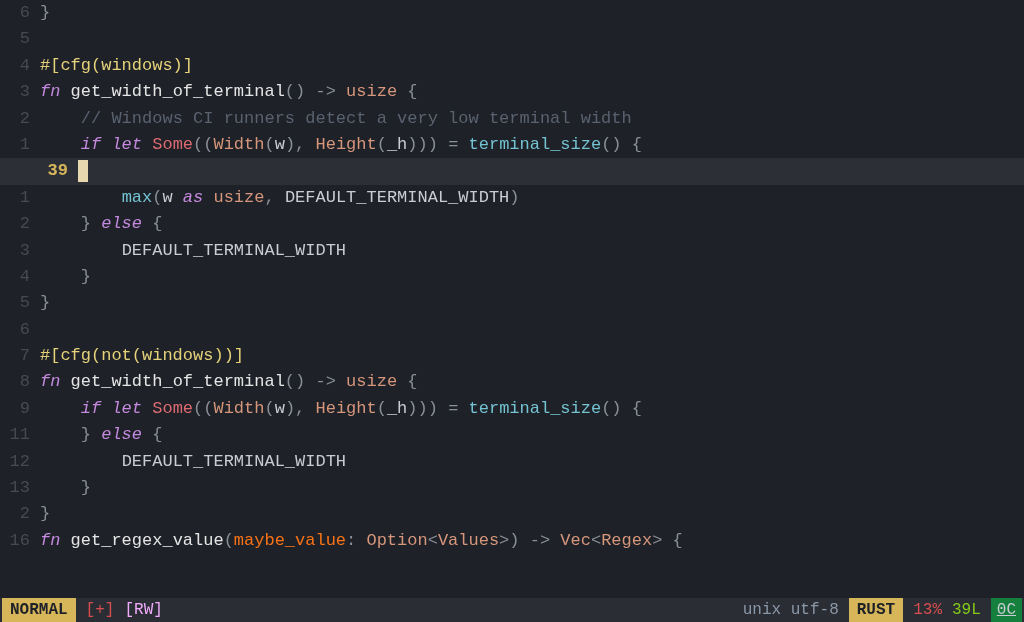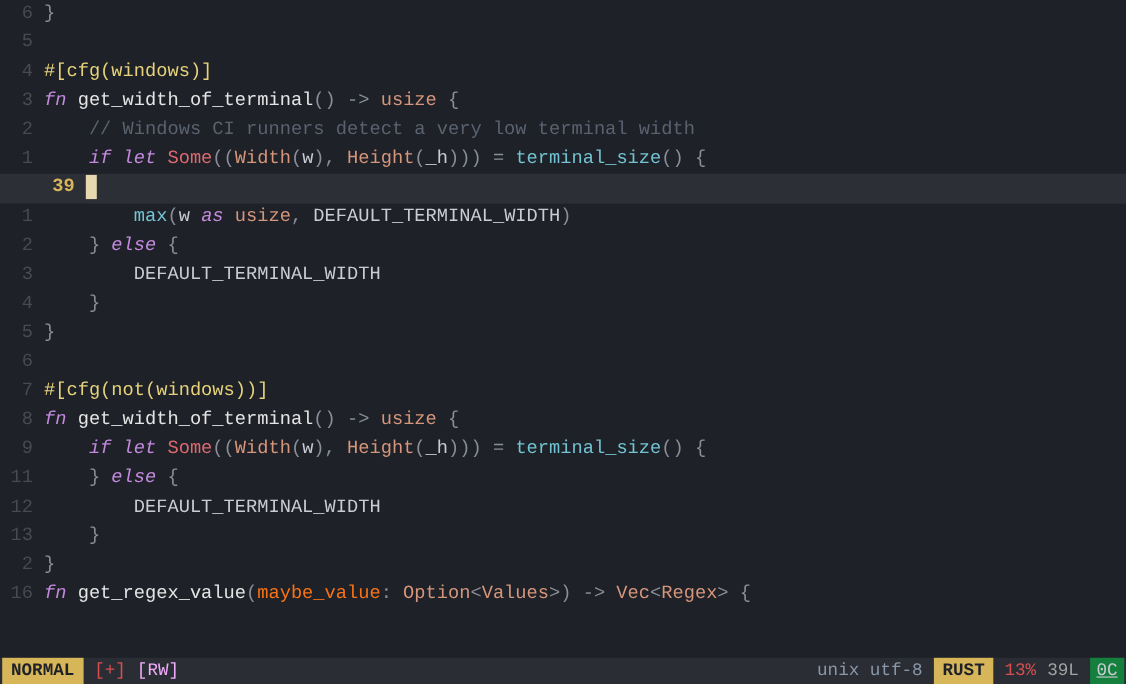--- a/index.html
+++ b/index.html
@@ -92,21 +92,21 @@
     display: flex;
     align-items: center;
   }
   .status .mod  { color: #d84e4e; }
   .status .rw   { color: #f0abfc; }
   .status .file { color: #8a97a7; background:#303339; padding:0 8px; height:100%; display:flex; align-items:center;}
   .status .spacer { flex: 1; }
   .status .enc  { color: #8a97a7; }
   .status .ft   { background:#d7b65a; color:#1e2127; padding:0 8px; height:100%; display:flex; align-items:center; font-weight:bold;}
   .status .pct  { color: #d84e4e; }
-  .status .m    { color: #a3a3a3; }
+  .status .m    { color: #84cc16; }
   .status .col  { background:#15803d; padding:0 6px; height:100%; display:flex; align-items:center; color:#c9ccd3;text-decoration:underline;}
 </style>
 </head>
 <body>
 
 <div class="editor">
   <div class="code-area">
 
     <div class="line">
       <div class="gutter">6</div>

